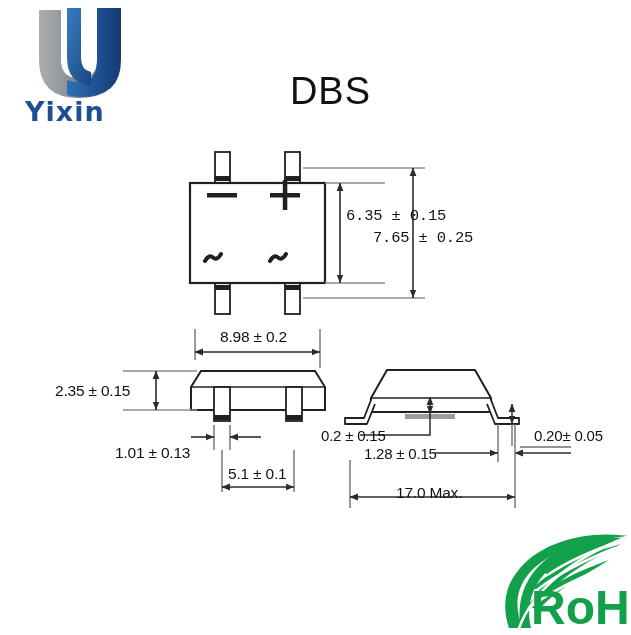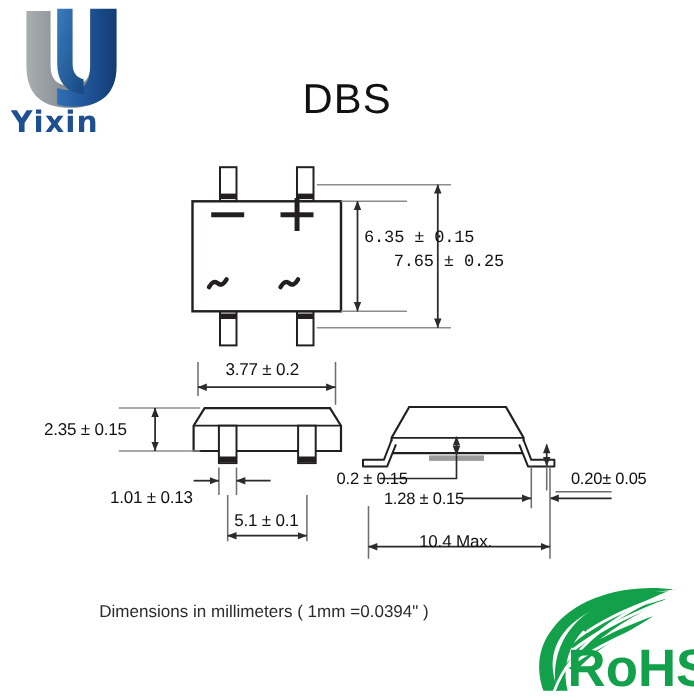--- a/index.html
+++ b/index.html
@@ -9,21 +9,21 @@
   }
   body {
     width: 631px; height: 635px;
     position: relative;
     font-family: "Liberation Sans", sans-serif;
     color: #1a1a1a;
     overflow: hidden;
   }
   #stage {
     position: absolute;
-    left: 0; top: 0;
+    left: 15px; top: 0;
     width: 572px; height: 635px;
   }
   .abs { position: absolute; }
 
   
   #brand-logo {
     left: 6px; top: 2px;
     width: 120px; height: 135px;
   }
   #brand-wordmark {
@@ -233,37 +233,36 @@
         <line x1="500" y1="424" x2="500" y2="508"></line>
       </g>
       <line x1="335" y1="497" x2="500" y2="497" stroke="#2b2b2b" stroke-width="1.6" marker-start="url(#arrL)" marker-end="url(#arrR)"></line>
     </g>
   </svg>
 
   <div class="dim-label" style="left:331px; top:207px;font-family:Liberation Mono, monospace;">6.35 ± 0.15</div>
 
   <div class="dim-label" style="left:358px; top:229px;font-family:Liberation Mono, monospace;">7.65 ± 0.25</div>
 
-  <div class="dim-label" style="left:205px; top:328px;">3.77 ± 0.2</div>
+  <div class="dim-label" style="left:205px; top:328px;">8.98 ± 0.2</div>
 
   <div class="dim-label" style="left:40px; top:382px;">2.35 ± 0.15</div>
 
   <div class="dim-label" style="left:100px; top:429px;margin-top:15px;">1.01 ± 0.13</div>
 
   <div class="dim-label" style="left:213px; top:465px;">5.1 ± 0.1</div>
 
   <div class="dim-label small" style="left:306px; top:427px;">0.2 ± 0.15</div>
 
   <div class="dim-label small" style="left:349px; top:445px;">1.28 ± 0.15</div>
 
   <div class="dim-label small" style="left:503px; top:427px;margin-left:16px;">0.20± 0.05</div>
 
-  <div class="dim-label" style="left:381px; top:484px;">10.4 Max.</div>
-
-  <div class="abs" id="caption-note">Dimensions in millimeters ( 1mm =0.0394" )</div>
+  <div class="dim-label" style="left:381px; top:484px;">17.0 Max.</div>
+
 
   <div class="abs" id="rohs-mark">
     <svg width="165" height="105" viewBox="0 0 165 105">
       <g>
 
         <path d="M148 8 C105 2 58 14 36 44 C22 62 22 82 28 100 L42 100
                  C34 82 34 64 46 48 C66 22 108 12 148 8 Z" fill="#13a04a"></path>
         <path d="M144 10 C112 16 78 28 60 50 C48 66 46 84 50 100 L40 100
                  C36 80 40 58 56 40 C78 16 112 8 144 10 Z" fill="#13a04a"></path>
 

